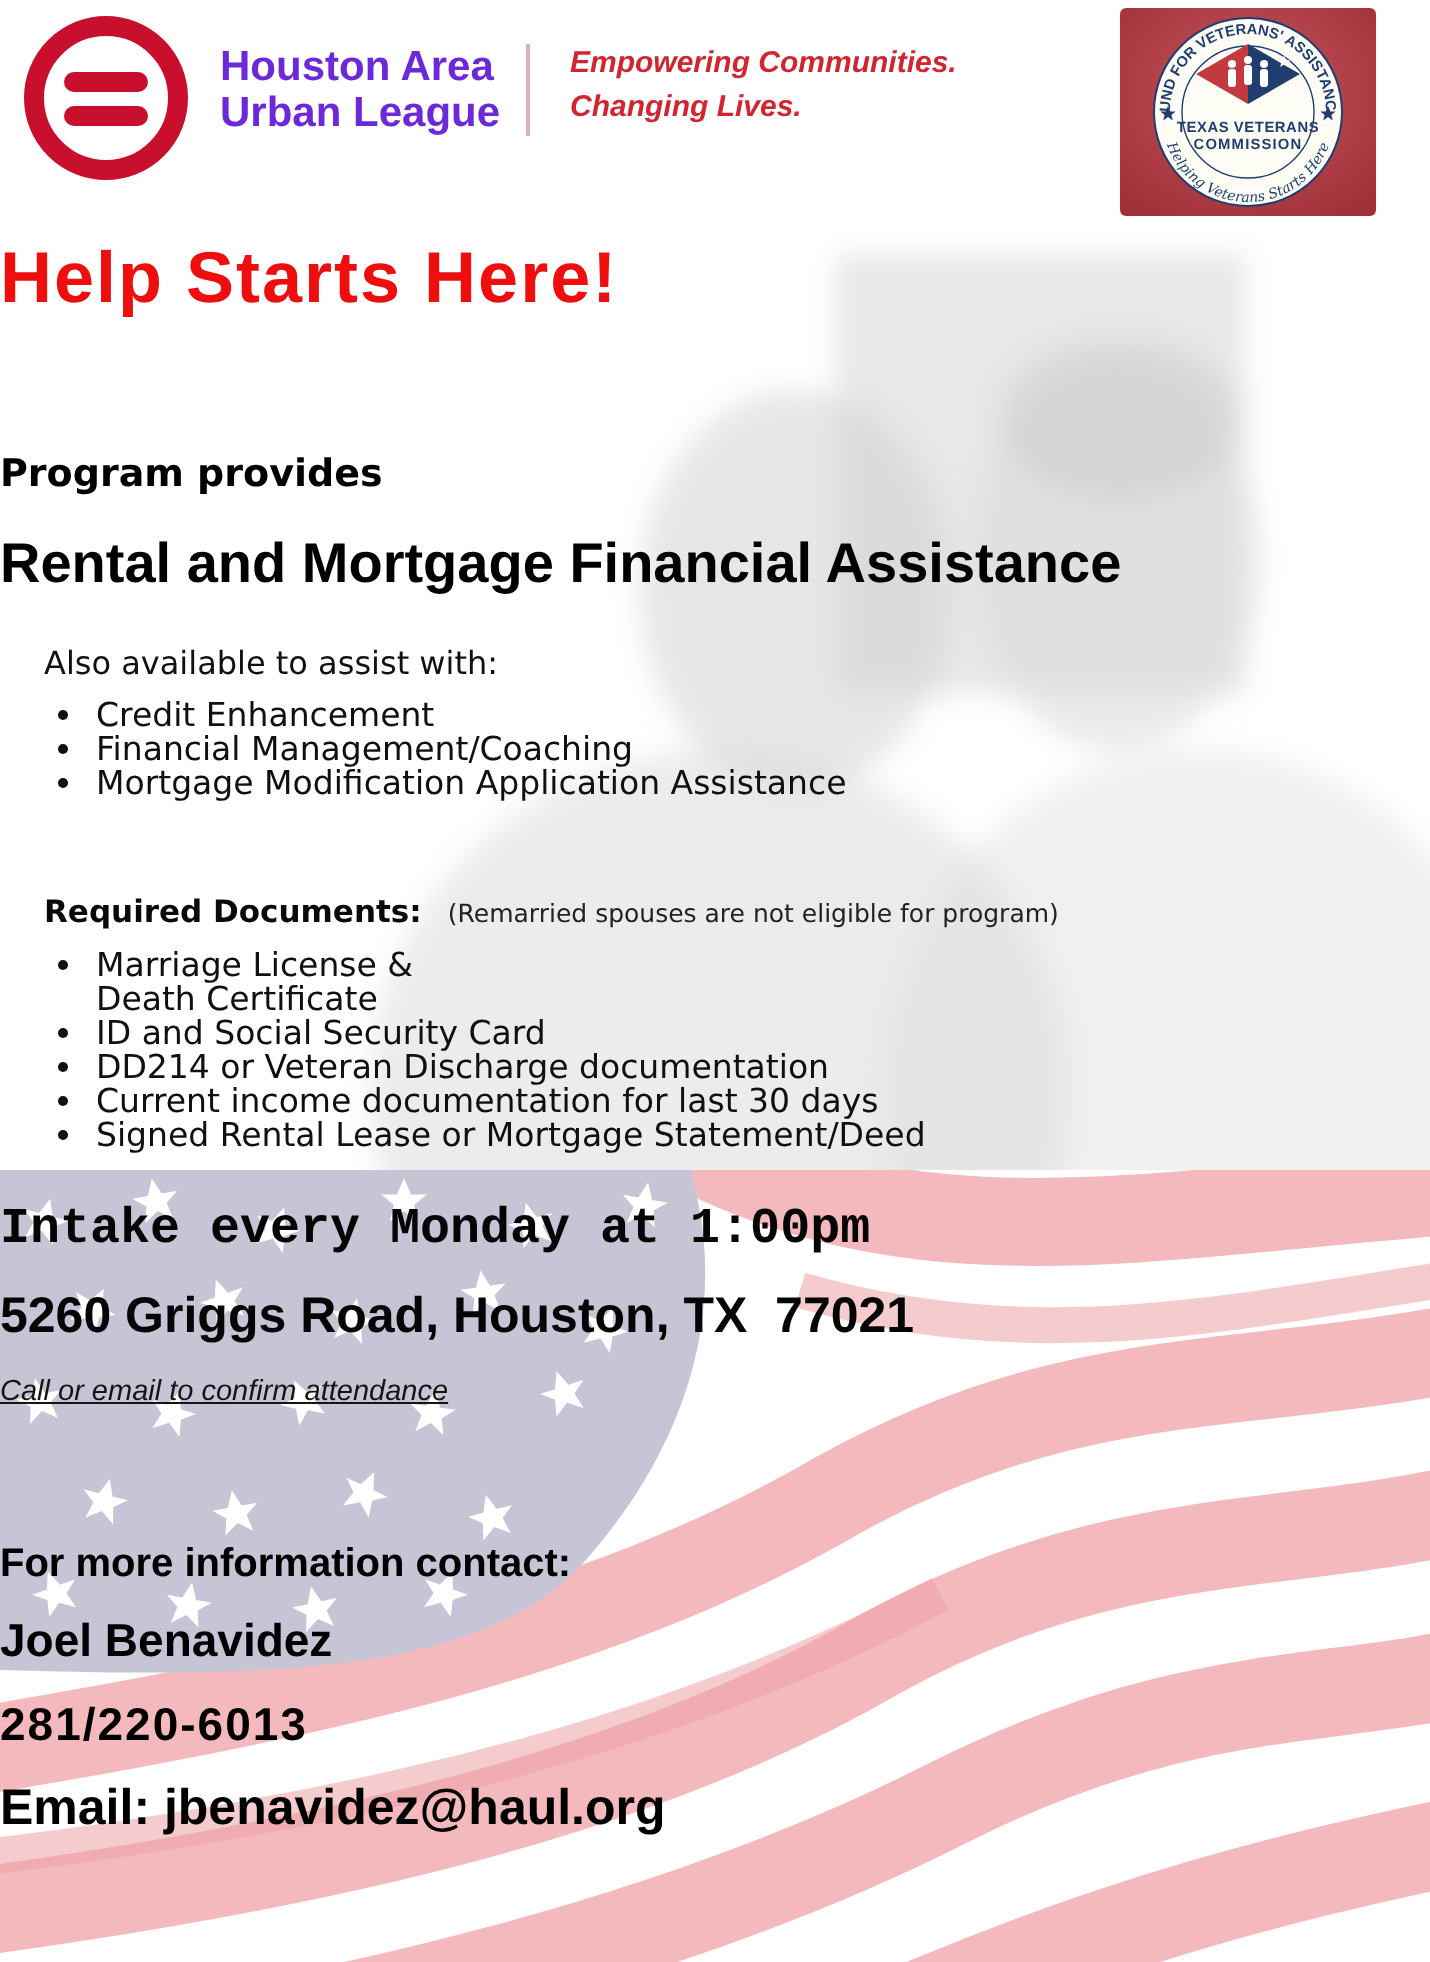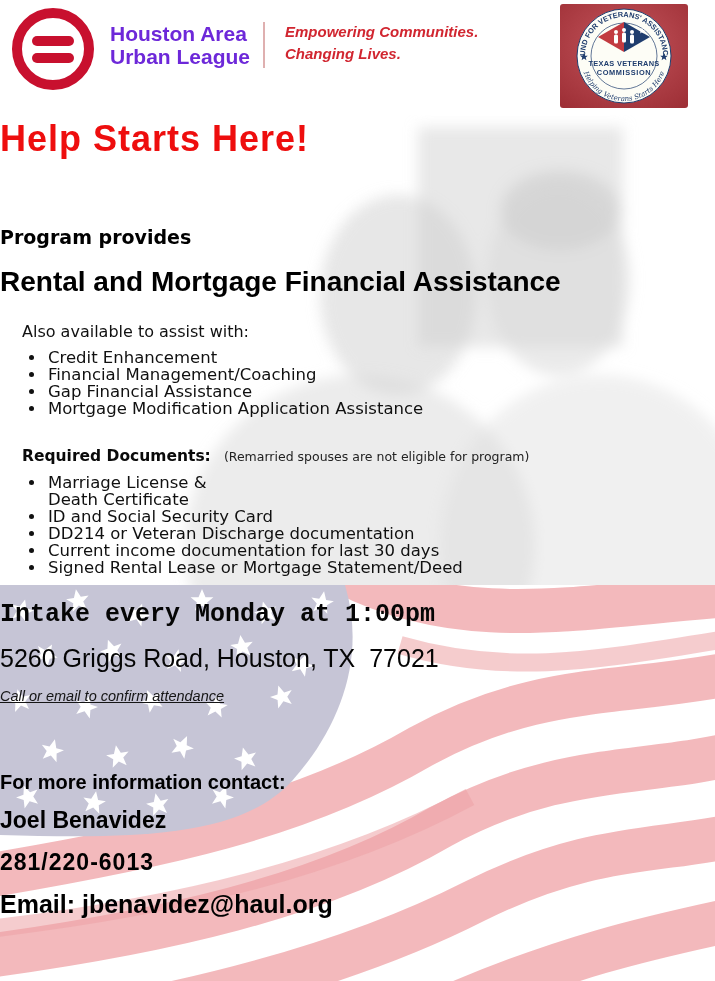--- a/index.html
+++ b/index.html
@@ -58,21 +58,21 @@
     content:""; position:absolute; left:-19px; top:6px; width:5px; height:5px;
     background:#111; border-radius:50%;
   }
   .list-assist { top:349px; }
   .list-docs   { top:474px; }
   .req-line { position:absolute; left:22px; top:446px; z-index:1; }
   .req-label { font-weight:bold; font-size:15.5px; color:#0a0a0a; }
   .req-note  { font-size:12.5px; color:#222; margin-left:8px; }
   
   .intake1 { top:600px; font-family:Liberation Mono, monospace; font-weight:bold; font-size:25px; color:#050505; }
-  .address { top:644px; font-family:"Liberation Sans", sans-serif; font-weight:normal; font-size:25px; color:#050505; white-space:pre; }
+  .address { top:644px; font-family:"Liberation Sans", sans-serif; font-weight:bold; font-size:25px; color:#050505; white-space:pre; }
   .confirm { top:688px; font-family:"Liberation Sans", sans-serif; font-style:italic; font-size:14.5px; text-decoration:underline; color:#151515; }
   .contact-heading { top:771px; font-family:"Liberation Sans", sans-serif; font-weight:bold; font-size:20px; }
   .contact-name    { top:807px; font-family:"Liberation Sans", sans-serif; font-weight:bold; font-size:23px; }
   .contact-phone   { top:849px; font-family:"Liberation Sans", sans-serif; font-weight:bold; font-size:23px; letter-spacing:1px; }
   .contact-email   { top:890px; font-family:"Liberation Sans", sans-serif; font-weight:bold; font-size:25px; }
 </style>
 </head>
 <body>
 
 <div class="page">
@@ -194,21 +194,20 @@
   </svg>
 
   <div class="center headline">Help Starts Here!</div>
   <div class="center provides">Program provides</div>
   <div class="center program-name">Rental and Mortgage Financial Assistance</div>
 
   <div class="assist-intro">Also available to assist with:</div>
   <ul class="blist list-assist">
     <li>Credit Enhancement</li>
     <li>Financial Management/Coaching</li>
-    <li>Gap Financial Assistance</li>
     <li>Mortgage Modification Application Assistance</li>
   </ul>
 
   <div class="req-line">
     <span class="req-label">Required Documents:</span>
     <span class="req-note">(Remarried spouses are not eligible for program)</span>
   </div>
   <ul class="blist list-docs">
     <li>Marriage License &amp;
  Death Certificate</li>

